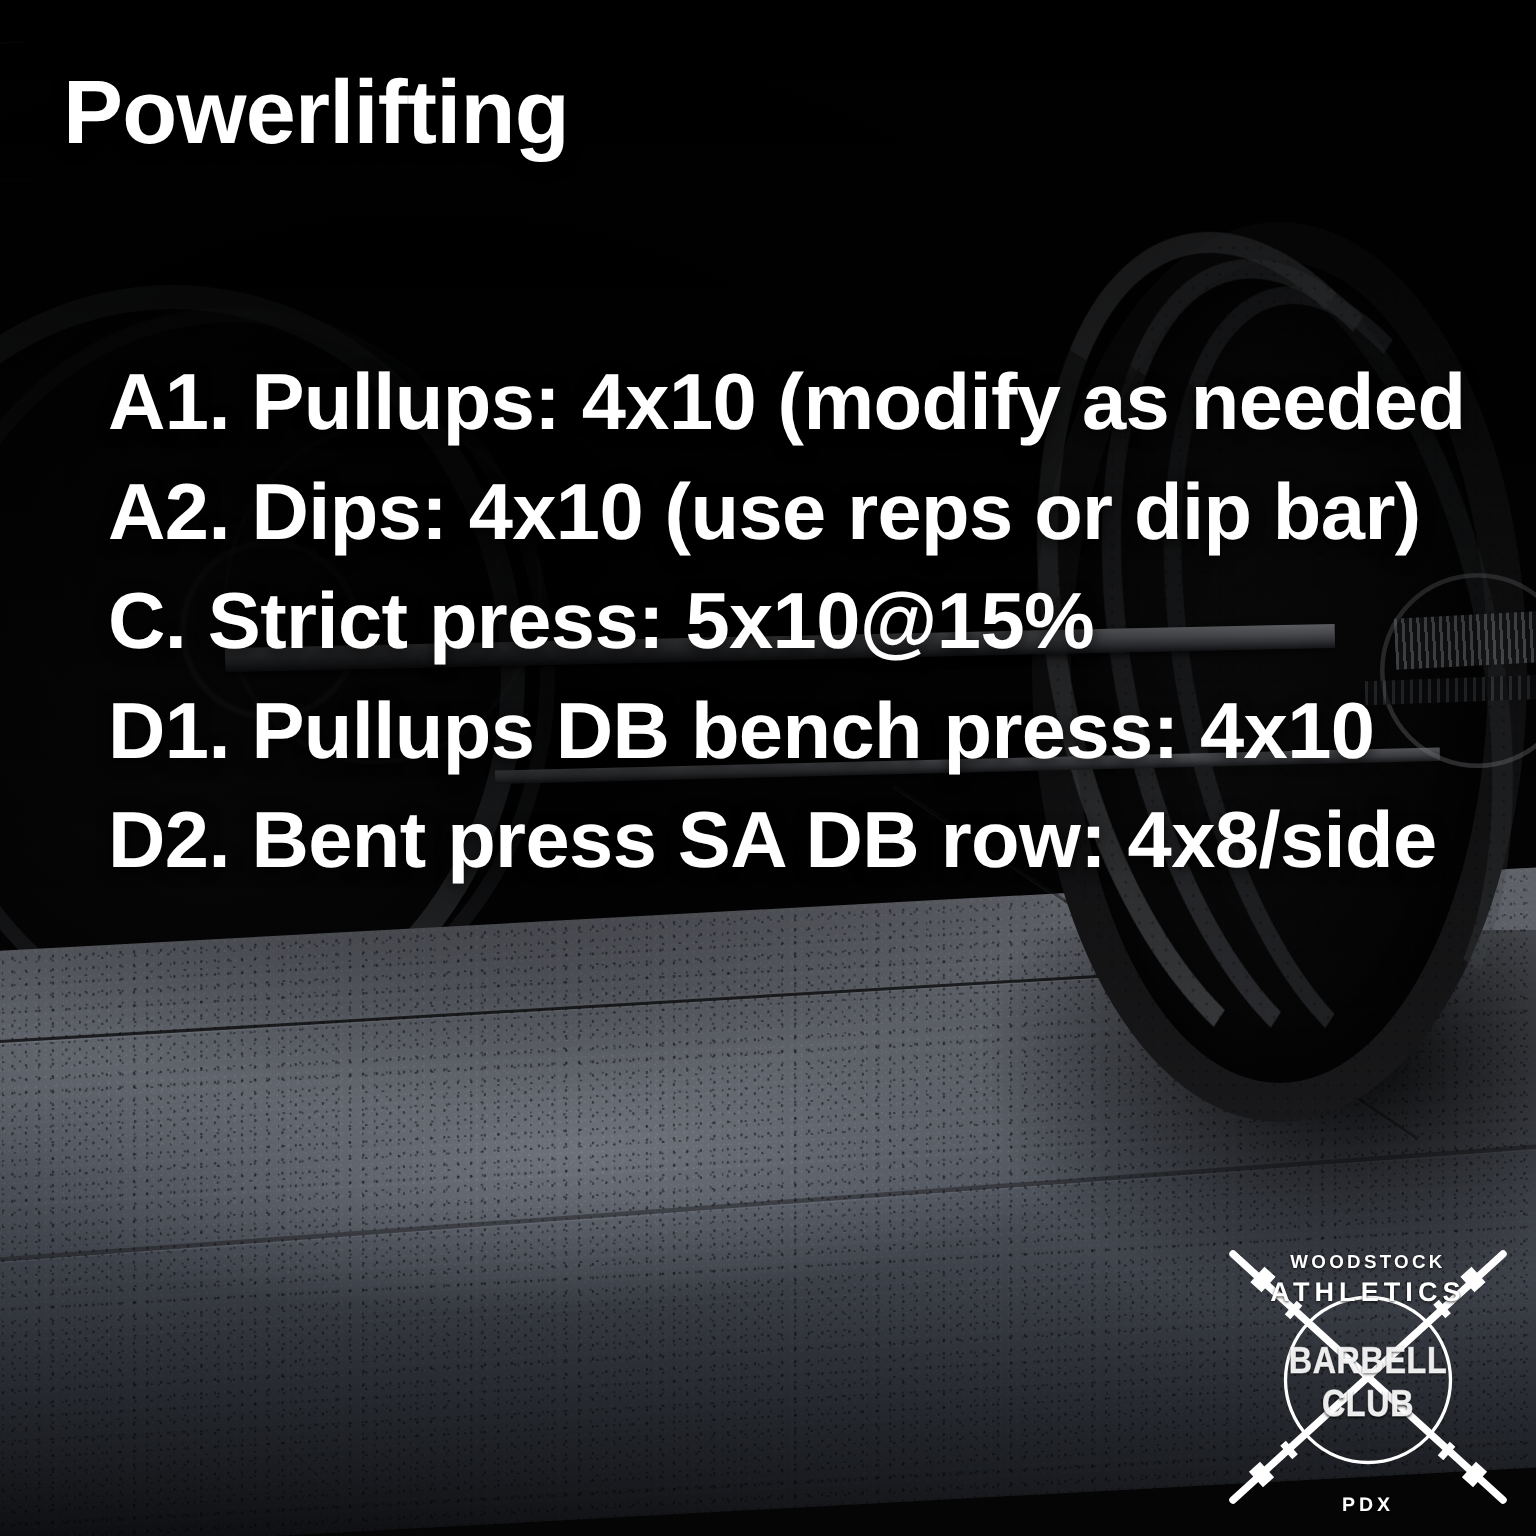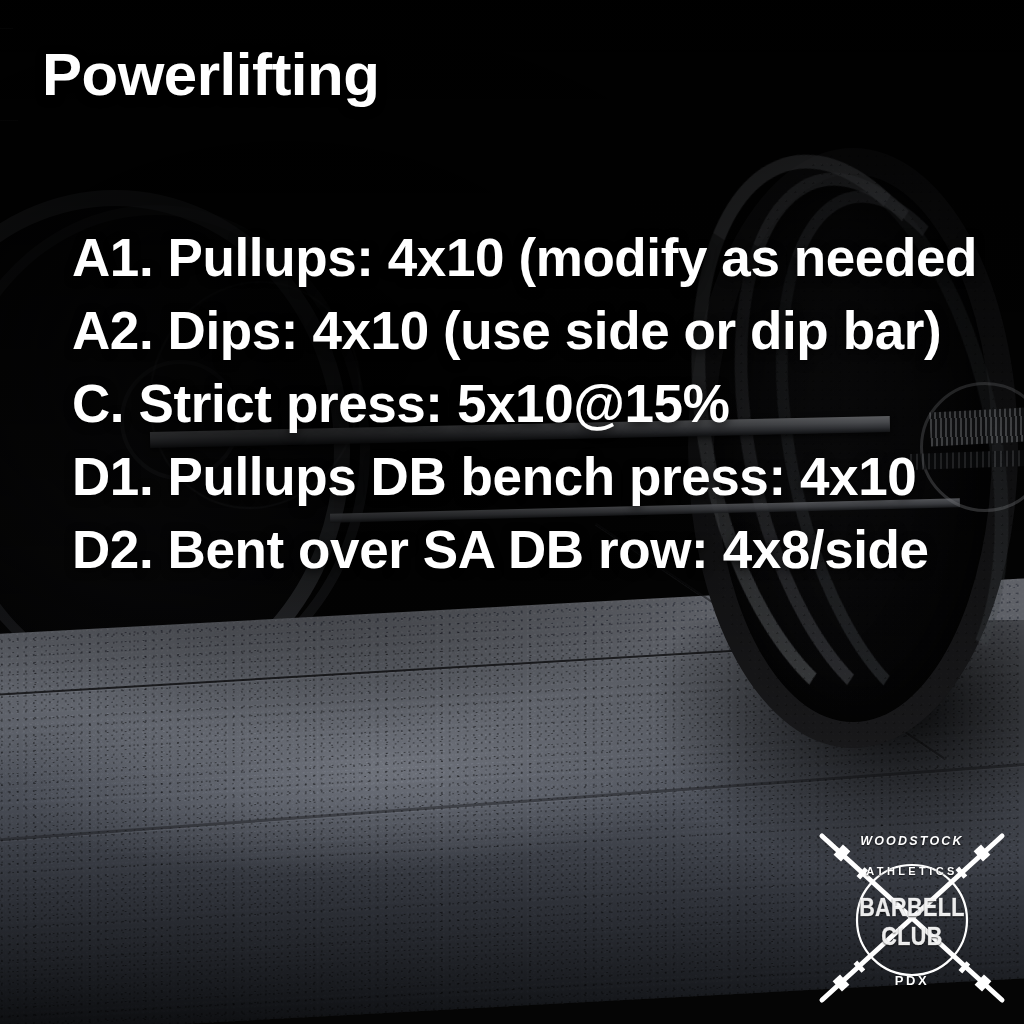--- a/index.html
+++ b/index.html
@@ -181,21 +181,21 @@
     color:#fff;
     font-weight:700;
     font-size:60px;
     line-height:70px;
     letter-spacing:-0.5px;
     white-space:nowrap;
     text-shadow:0 2px 10px rgba(0,0,0,.75);
   }
 
   .list-block{
-    position:absolute;left:72px;top:221px;width:952px;
+    position:absolute;left:72px;top:232px;width:952px;
   }
   .list-line{
     color:#fff;
     font-weight:700;
     font-size:53px;
     line-height:73px;
     letter-spacing:-0.4px;
     white-space:nowrap;
     text-shadow:0 2px 10px rgba(0,0,0,.80);
   }
@@ -205,37 +205,37 @@
     position:absolute;left:812px;top:822px;width:200px;height:192px;
     color:#fff;
   }
   .logo svg{position:absolute;inset:0;width:100%;height:100%;}
   .logo-txt{
     position:absolute;width:100%;text-align:center;
     font-weight:700;color:#fff;
     text-shadow:0 1px 2px rgba(0,0,0,.8);
     white-space:nowrap;
   }
-  .logo-woodstock{top:12px;font-size:12.5px;letter-spacing:2.2px;font-style:italic;}
-  .logo-athletics{top:43px;font-size:11px;letter-spacing:3.4px;}
+  .logo-woodstock{top:12px;font-size:12.5px;letter-spacing:2.2px;}
+  .logo-athletics{top:29px;font-size:18px;letter-spacing:3.4px;}
   .logo-barbell{
     top:71px;font-size:25px;letter-spacing:.5px;
     font-family:"Liberation Sans Narrow","Liberation Sans",sans-serif;
     transform:scaleX(.86);
     color:rgba(255,255,255,.92);
     -webkit-text-stroke:.6px rgba(255,255,255,.55);
   }
   .logo-club{
     top:100px;font-size:25px;letter-spacing:.5px;
     font-family:"Liberation Sans Narrow","Liberation Sans",sans-serif;
     transform:scaleX(.86);
     color:rgba(255,255,255,.92);
     -webkit-text-stroke:.6px rgba(255,255,255,.55);
   }
-  .logo-pdx{bottom:26px;font-size:13px;letter-spacing:2.6px;}
+  .logo-pdx{bottom:4px;font-size:13px;letter-spacing:2.6px;}
 </style>
 </head>
 <body>
 
 <div id="poster">
 
   <div class="photo">
     <div class="wall"></div>
 
     <div class="plate-l"></div>
@@ -267,24 +267,24 @@
   </div>
 
   <div class="content">
 
     <div class="title-block">
       <div class="title-line">Powerlifting</div>
     </div>
 
     <div class="list-block">
       <div class="list-line">A1. Pullups: 4x10 (modify as needed</div>
-      <div class="list-line">A2. Dips: 4x10 (use side or dip bar)</div>
+      <div class="list-line">A2. Dips: 4x10 (use reps or dip bar)</div>
       <div class="list-line">C. Strict press: 5x10@15%</div>
       <div class="list-line">D1. Pullups DB bench press: 4x10</div>
-      <div class="list-line">D2. Bent over SA DB row: 4x8/side</div>
+      <div class="list-line">D2. Bent press SA DB row: 4x8/side</div>
     </div>
 
     <div class="logo">
       <svg viewBox="0 0 200 192">
         <defs>
           <g id="bbar">
             <line x1="8" y1="8" x2="192" y2="184" stroke="#fff" stroke-width="5" stroke-linecap="round"></line>
             <rect x="22" y="20" width="9" height="16" fill="#fff" transform="rotate(44 26 28)"></rect>
             <rect x="168" y="156" width="9" height="16" fill="#fff" transform="rotate(44 172 164)"></rect>
           </g>

